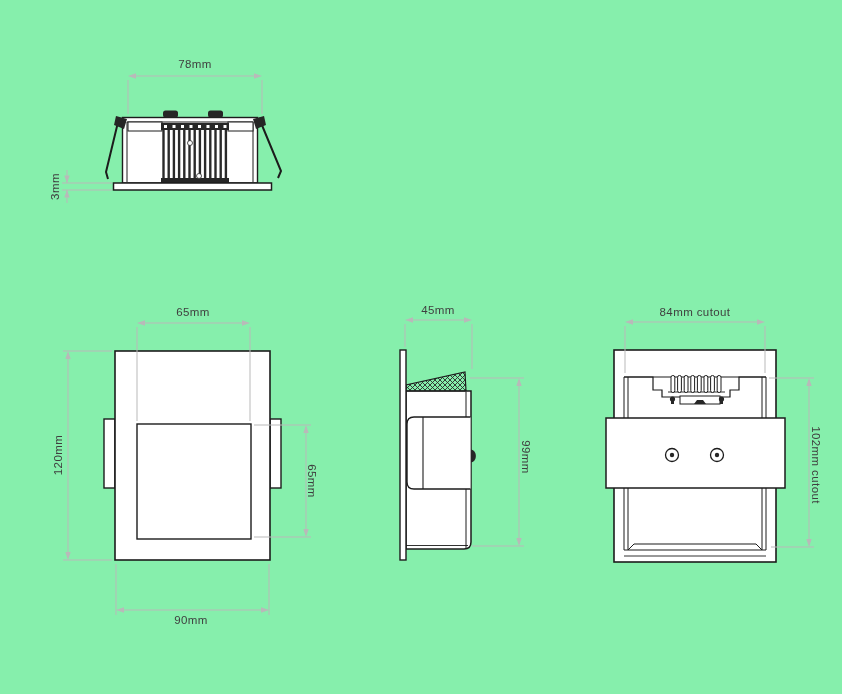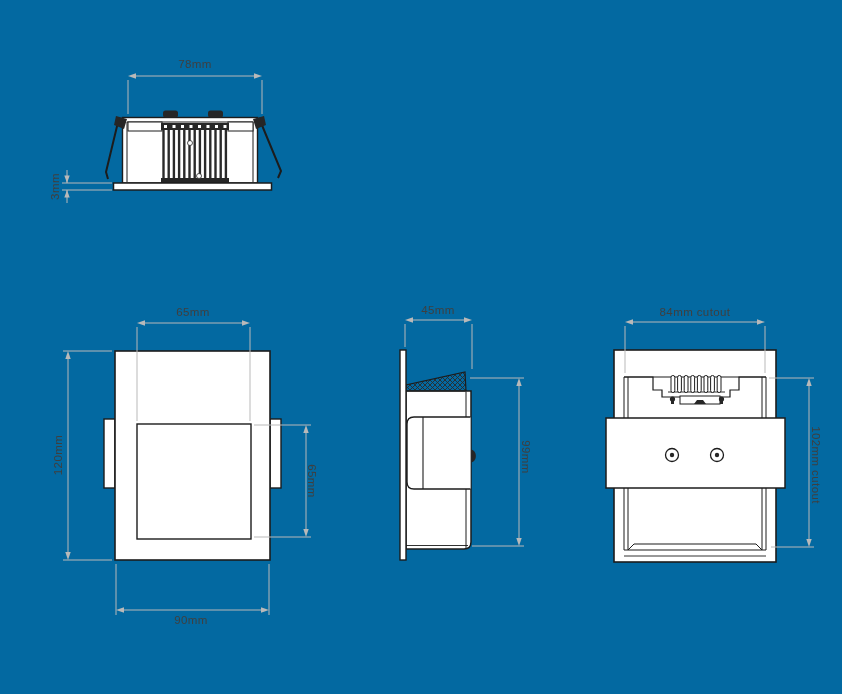--- a/index.html
+++ b/index.html
@@ -1,16 +1,16 @@
 <!DOCTYPE html>
 <html><head>
 <meta charset="utf-8">
 <style>
   html,body{margin:0;padding:0;background:#ffffff;}
-  .page{position:relative;width:842px;height:694px;background:#0369a1;overflow:hidden;
+  .page{position:relative;width:842px;height:694px;background:#86efac;overflow:hidden;
         font-family:"Liberation Sans",sans-serif;}
   .lbl{font-family:"Liberation Sans",sans-serif;font-size:11.5px;letter-spacing:.4px;fill:#3f3f3f;}
   .dim{stroke:#b9b9b9;stroke-width:1;fill:none;}
   .arr{fill:#b9b9b9;stroke:none;}
   .ln{stroke:#1c1c1c;fill:none;}
   .wf{fill:#ffffff;}
   .dk{fill:#262626;stroke:none;}
 </style>
 </head>
 <body>

